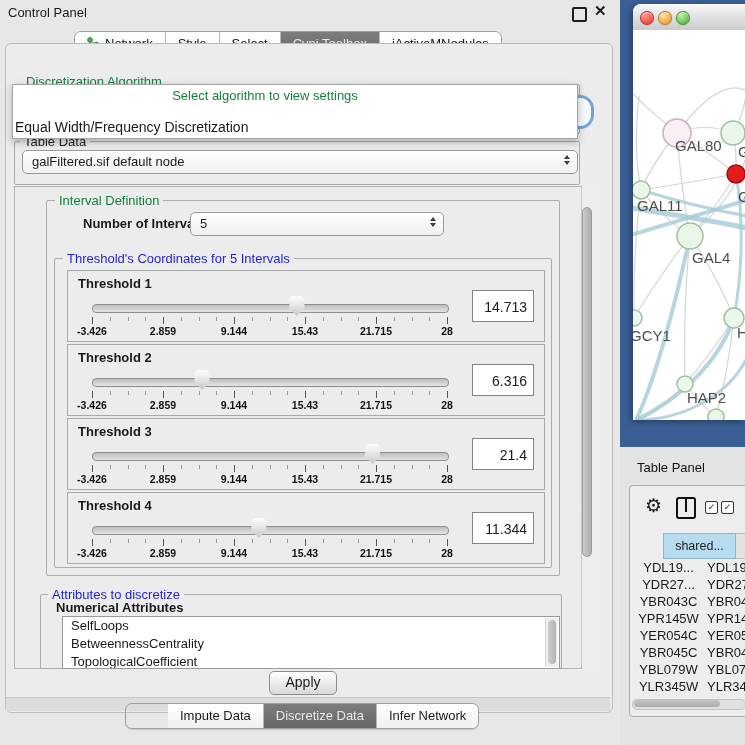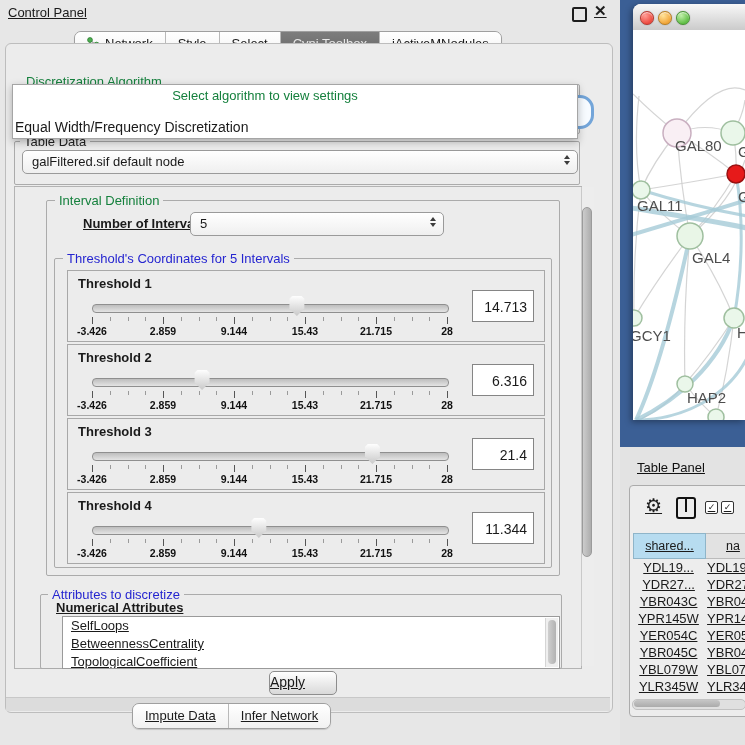--- a/index.html
+++ b/index.html
@@ -1,18 +1,18 @@
 <!DOCTYPE html>
 <html><head>
 <meta charset="utf-8">
 <style>
   html,body{margin:0;padding:0;}
   body{width:745px;height:745px;position:relative;overflow:hidden;
        background:#e7e7e7;font-family:"Liberation Sans",sans-serif;color:#1a1a1a;}
-  .abs{position:absolute;text-decoration:underline;}
+  .abs{position:absolute;}
 
   
   .cp-titlebar{left:0;top:0;width:620px;height:24px;}
   .cp-title{left:8px;top:5px;font-size:13px;}
   .win-btn-box{left:572px;top:7px;width:11px;height:11px;border:2px solid #1d1d1d;border-radius:2px;}
   .win-btn-x{left:594px;top:2px;font-size:15px;font-weight:bold;color:#1d1d1d;}
 
   .seg-group{height:24px;display:flex;border:1px solid #9f9f9f;border-radius:7px;overflow:hidden;
              box-shadow:0 1px 1px rgba(0,0,0,.15);}
   .seg-tab{height:24px;line-height:24px;padding:0 12px;font-size:13px;background:linear-gradient(#ffffff,#f1f1f1);
@@ -72,21 +72,21 @@
 
   
   .attr-listbox{left:62px;top:616px;width:496px;height:51px;background:#ffffff;border:1px solid #9a9a9a;overflow:hidden;}
   .attr-item{font-size:13px;line-height:18px;padding-left:8px;white-space:nowrap;}
   .attr-vsb{position:absolute;right:1px;top:1px;width:12px;height:49px;background:#efefef;border-left:1px solid #d5d5d5;}
   .attr-vsb i{position:absolute;left:1.5px;top:2px;width:8px;height:44px;border-radius:4px;
               background:linear-gradient(90deg,#cfcfcf,#b2b2b2);}
 
   .bottom-strip{left:6px;top:697px;width:604px;height:13px;background:#dcdcdc;border-top:1px solid #c8c8c8;}
   .apply-btn{left:269px;top:671px;width:66px;height:22px;background:linear-gradient(#ffffff,#d9d9d9);
-             border:1px solid #8d8d8d;border-radius:5px;font-size:14px;line-height:21px;}
+             border:1px solid #8d8d8d;border-radius:5px;font-size:14px;text-align:center;line-height:21px;}
 
   
   .desktop{left:620px;top:0;width:125px;height:447px;background:#3b5f95;}
   .mac-window{left:633px;top:4px;width:112px;height:416px;background:#ffffff;
               border-top-left-radius:8px;box-shadow:-2px 2px 6px rgba(0,0,0,.35);}
   .mac-titlebar{left:0;top:0;width:112px;height:26px;background:linear-gradient(#f8f8f8,#cbcbcb);
                 border-bottom:1px solid #979797;border-top-left-radius:8px;}
   .light{position:absolute;top:7px;width:12px;height:12px;border-radius:50%;box-shadow:inset 0 1px 1px rgba(255,255,255,.7),0 0 1px rgba(0,0,0,.5);}
   .light.red{left:7px;background:radial-gradient(circle at 35% 30%,#ff9d96,#ee4b40 70%);border:0.5px solid #b5342c;}
   .light.yellow{left:25px;background:radial-gradient(circle at 35% 30%,#ffe39a,#f2a63a 70%);border:0.5px solid #b97e1e;}
@@ -98,21 +98,21 @@
   .tp-title{left:637px;top:460px;font-size:13px;color:#111;}
   .tp-inner{left:629px;top:485px;width:120px;height:230px;background:#ededed;border:1px solid #ababab;border-radius:4px;}
   .gear-icon{left:645px;top:496px;font-size:19px;color:#1c1c1c;line-height:20px;}
   .col-icon{left:676px;top:497px;width:16px;height:18px;border:2.5px solid #111;border-radius:3px;}
   .col-icon i{position:absolute;left:6.5px;top:0;width:2.5px;height:13px;background:#111;}
   .cb-icon{width:11px;height:11px;border:1.5px solid #333;border-radius:2px;font-size:9px;line-height:10px;
            text-align:center;color:#222;background:#fff;}
 
   .tbl-header{left:633px;top:533px;height:26px;display:flex;}
   .hcell{box-sizing:border-box;font-size:12.5px;text-align:center;line-height:25px;overflow:hidden;white-space:nowrap;}
-  .hcell.c1{width:73px;background:#b7dcf0;border:1px solid #8fb5c9;}
+  .hcell.c1{width:73px;background:#b7dcf0;border:1px solid #8fb5c9;margin-left:30px;}
   .hcell.c2{width:40px;background:#e2e2e2;border:1px solid #bbbbbb;border-left:none;text-align:left;padding-left:20px;}
   .tbl-rows{left:633px;top:559px;width:113px;height:139px;overflow:hidden;}
   .trow{display:flex;height:17px;line-height:17px;font-size:13px;}
   .tc1{width:73px;text-align:center;overflow:hidden;white-space:nowrap;}
   .tc2{width:40px;padding-left:3px;overflow:hidden;white-space:nowrap;}
   .hsb-track{left:632px;top:699px;width:112px;height:9px;background:#e0e0e0;border:1px solid #c2c2c2;border-radius:5px;}
   .hsb-thumb{left:634px;top:700px;width:86px;height:7px;background:linear-gradient(#c6c6c6,#ababab);border-radius:4px;}
 
   .net-icon circle{fill:#4caf50;stroke:#2e7d32;stroke-width:0.8;}
   .net-icon line{stroke:#777;stroke-width:1;}
@@ -353,23 +353,26 @@
       <i></i>
     </div>
 <div class="attr-item">SelfLoops</div>
     <div class="attr-item">BetweennessCentrality</div>
     <div class="attr-item">TopologicalCoefficient</div>
   </div>
 
 <div class="abs bottom-strip"></div>
 <div class="abs apply-btn">Apply</div>
 
-<div class="abs seg-group" style="left:132px;top:703px;z-index:20;">
+<div class="abs seg-group" style="left:125px;top:703px;z-index:20;padding-left:42px;">
   <div class="seg-tab">
     <span>Impute Data</span>
+  </div>
+  <div class="seg-tab selected">
+    <span>Discretize Data</span>
   </div>
   <div class="seg-tab">
     <span>Infer Network</span>
   </div>
 </div>
 
 <div class="abs desktop"></div>
 
 <div class="abs mac-window">
   <div class="abs mac-titlebar">

